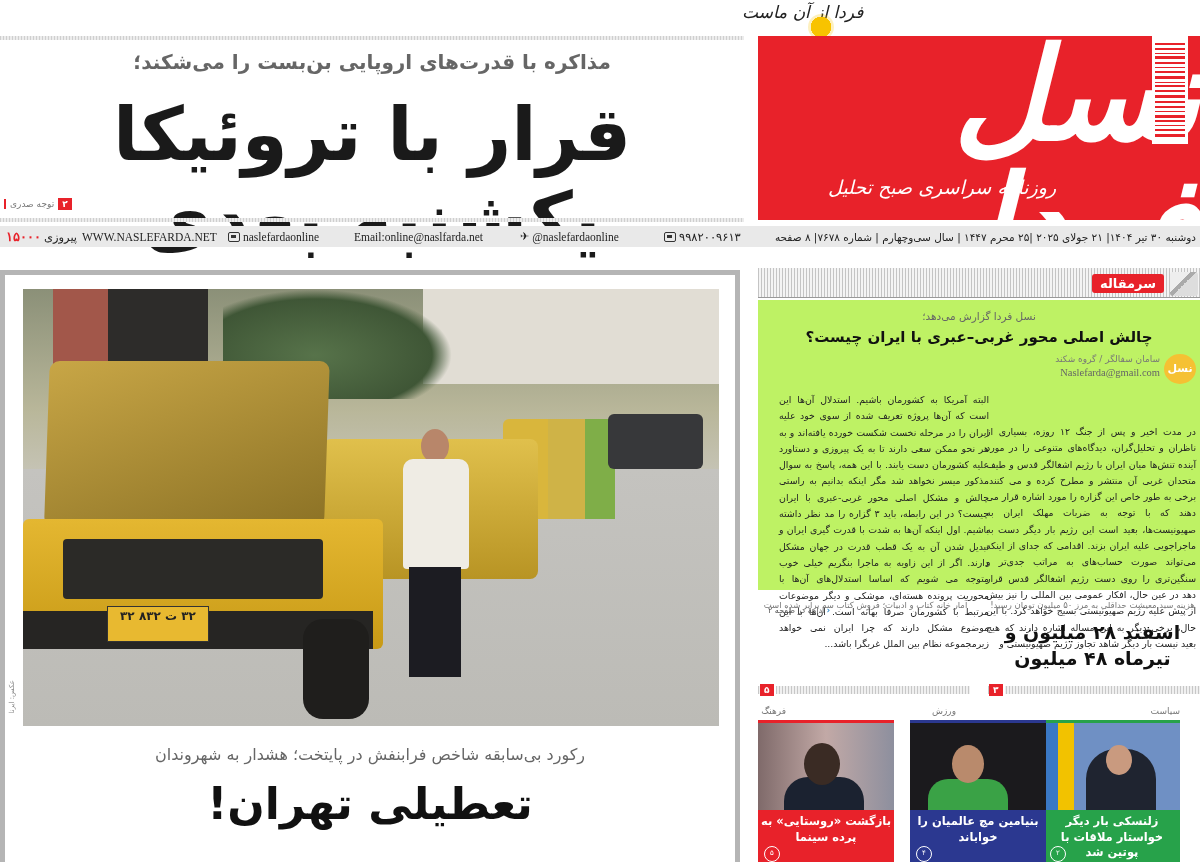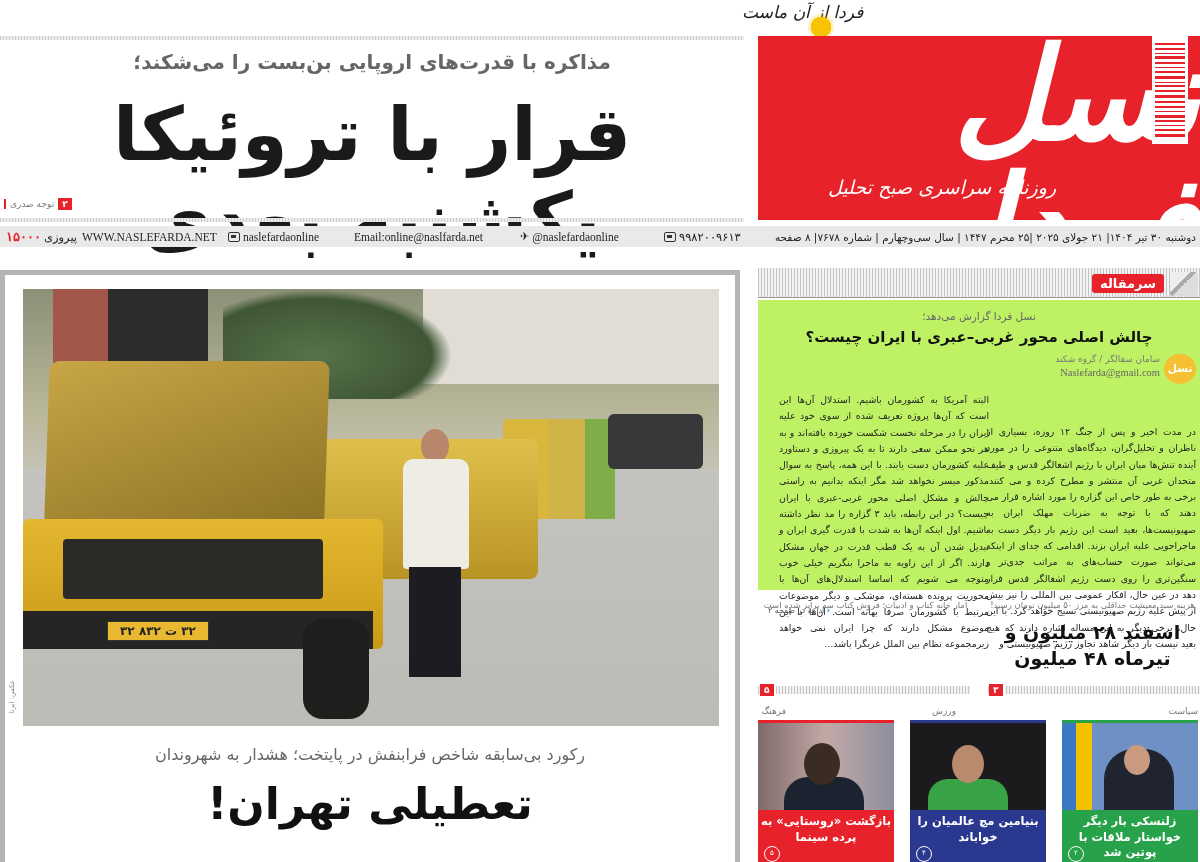--- a/index.html
+++ b/index.html
@@ -76,21 +76,21 @@
   }
   .photo .bldg1 { position: absolute; left: 30px; top: 0; width: 80px; height: 90px; background: #a2574a; }
   .photo .bldg2 { position: absolute; left: 85px; top: 0; width: 100px; height: 100px; background: #2d2c2a; }
   .photo .sky { position: absolute; left: 400px; top: 0; width: 296px; height: 95px; background: #e1ddd4; }
   .photo .trees { position: absolute; left: 200px; top: 0; width: 230px; height: 110px; background: radial-gradient(ellipse at 40% 60%, #57734a 0%, #3f5636 60%, transparent 70%); }
   .photo .road { position: absolute; left: 0; top: 180px; width: 696px; height: 257px; background: linear-gradient(180deg, #c4c3bf, #bcbbb6); }
   .photo .hood { position: absolute; left: 24px; top: 72px; width: 280px; height: 160px; background: linear-gradient(160deg, #c8a646, #8d7326); border-radius: 10px 10px 4px 4px; transform: skewX(-2deg); }
   .photo .car1 { position: absolute; left: 0; top: 230px; width: 360px; height: 130px; background: linear-gradient(180deg, #e4b731, #c89a16); border-radius: 6px; }
   .photo .car1 .grille { position: absolute; left: 40px; top: 20px; width: 260px; height: 60px; background: #2b2a27; border-radius: 4px; }
   .photo .car1 .bumper { position: absolute; left: 0; top: 92px; width: 350px; height: 38px; background: #262523; }
-  .photo .plate { position: absolute; left: 84px; top: 332px; width: 102px; height: 20px; background: #e8b930; border: 1px solid #333; font-family: "DejaVu Sans", sans-serif; font-size: 12px; font-weight: bold; text-align: center; color: #222; direction: rtl; line-height: 18px; }
+  .photo .plate { position: absolute; left: 84px; top: 317px; width: 102px; height: 36px; background: #e8b930; border: 1px solid #333; font-family: "DejaVu Sans", sans-serif; font-size: 12px; font-weight: bold; text-align: center; color: #222; direction: rtl; line-height: 18px; }
   .photo .wheel { position: absolute; left: 280px; top: 330px; width: 66px; height: 100px; background: #1f1e1c; border-radius: 20px; }
   .photo .car2 { position: absolute; left: 300px; top: 150px; width: 215px; height: 140px; background: linear-gradient(180deg, #e0c04c, #b89424); border-radius: 8px; }
   .photo .man { position: absolute; left: 376px; top: 140px; width: 70px; height: 230px; }
   .photo .man .head { position: absolute; left: 22px; top: 0; width: 28px; height: 34px; background: #b8866a; border-radius: 50%; }
   .photo .man .shirt { position: absolute; left: 4px; top: 30px; width: 66px; height: 110px; background: #efece4; border-radius: 10px 10px 4px 4px; }
   .photo .man .pants { position: absolute; left: 10px; top: 138px; width: 52px; height: 110px; background: #1c1c22; }
   .photo .cars-row { position: absolute; left: 480px; top: 130px; width: 150px; height: 100px;
     background: linear-gradient(90deg, #d9b63c 0 30%, #cfb347 30% 55%, #7fae48 55% 75%, transparent 75%); border-radius: 6px; }
   .photo .merc { position: absolute; left: 585px; top: 125px; width: 95px; height: 55px; background: #37383a; border-radius: 6px; }
   .photo-credit { position: absolute; left: 8px; top: 680px; width: 12px; font-size: 7px; color: #888; writing-mode: vertical-rl; transform: rotate(180deg); }
@@ -143,21 +143,21 @@
   .sub-story .kicker { font-size: 8.5px; color: #777; }
   .sub-story .title { font-size: 19px; font-weight: bold; color: #111; line-height: 1.35; margin-top: 10px; }
   .pg-rule { position: absolute; top: 420px; width: 212px; height: 8px;
     background: repeating-linear-gradient(90deg, #c7c7c7 0 1px, #f0f0f0 1px 3px); }
   .pg-rule.r1 { right: 0; } .pg-rule.r2 { left: 0; }
   .pg-badge { position: absolute; top: 418px; background: #e8222a; color: #fff; font-size: 9px; font-weight: bold; padding: 0 4px; height: 12px; line-height: 12px; border-right: 2px solid #fff; }
   .pg-badge.b1 { left: 231px; } .pg-badge.b2 { left: 2px; }
 
   .card { position: absolute; top: 440px; width: 136px; height: 156px; }
   .card .cat { position: absolute; right: 0; top: 0; font-size: 9px; color: #777; }
-  .card.c1 { right: 2px; } .card.c2 { left: 152px; } .card.c3 { left: 0; }
+  .card.c1 { right: 20px; } .card.c2 { left: 152px; } .card.c3 { left: 0; }
   .card .cat { right: auto; }
   .card.c1 .cat { right: 0; } .card.c2 .cat { right: 90px; } .card.c3 .cat { right: 108px; }
   .card .pic { position: absolute; left: 0; top: 14px; width: 136px; height: 90px; }
   .card .cap { position: absolute; left: 0; top: 104px; width: 136px; height: 52px; color: #fff; font-size: 11.5px; font-weight: bold; text-align: center; line-height: 1.35; padding-top: 4px; }
   .card .pnum { position: absolute; left: 6px; bottom: 0px; width: 16px; height: 16px; border: 1.5px solid #fff; border-radius: 50%; font-size: 7px; line-height: 13px; text-align: center; color: #fff; }
   .card.c1 .pic { background: linear-gradient(90deg, #3a78c4 0 10%, #f2c200 10% 22%, #6f90c4 22%); border-top: 3px solid #27a24a; }
   .card.c1 .cap { background: #27a24a; }
   .card.c1 .figure { position: absolute; left: 42px; top: 26px; width: 70px; height: 78px; background: #1f2430; border-radius: 30px 30px 0 0; }
   .card.c1 .face { position: absolute; left: 62px; top: 22px; width: 26px; height: 30px; background: #c99a7f; border-radius: 50%; }
   .card.c2 .pic { background: #1b1a1d; border-top: 3px solid #2b3890; }

